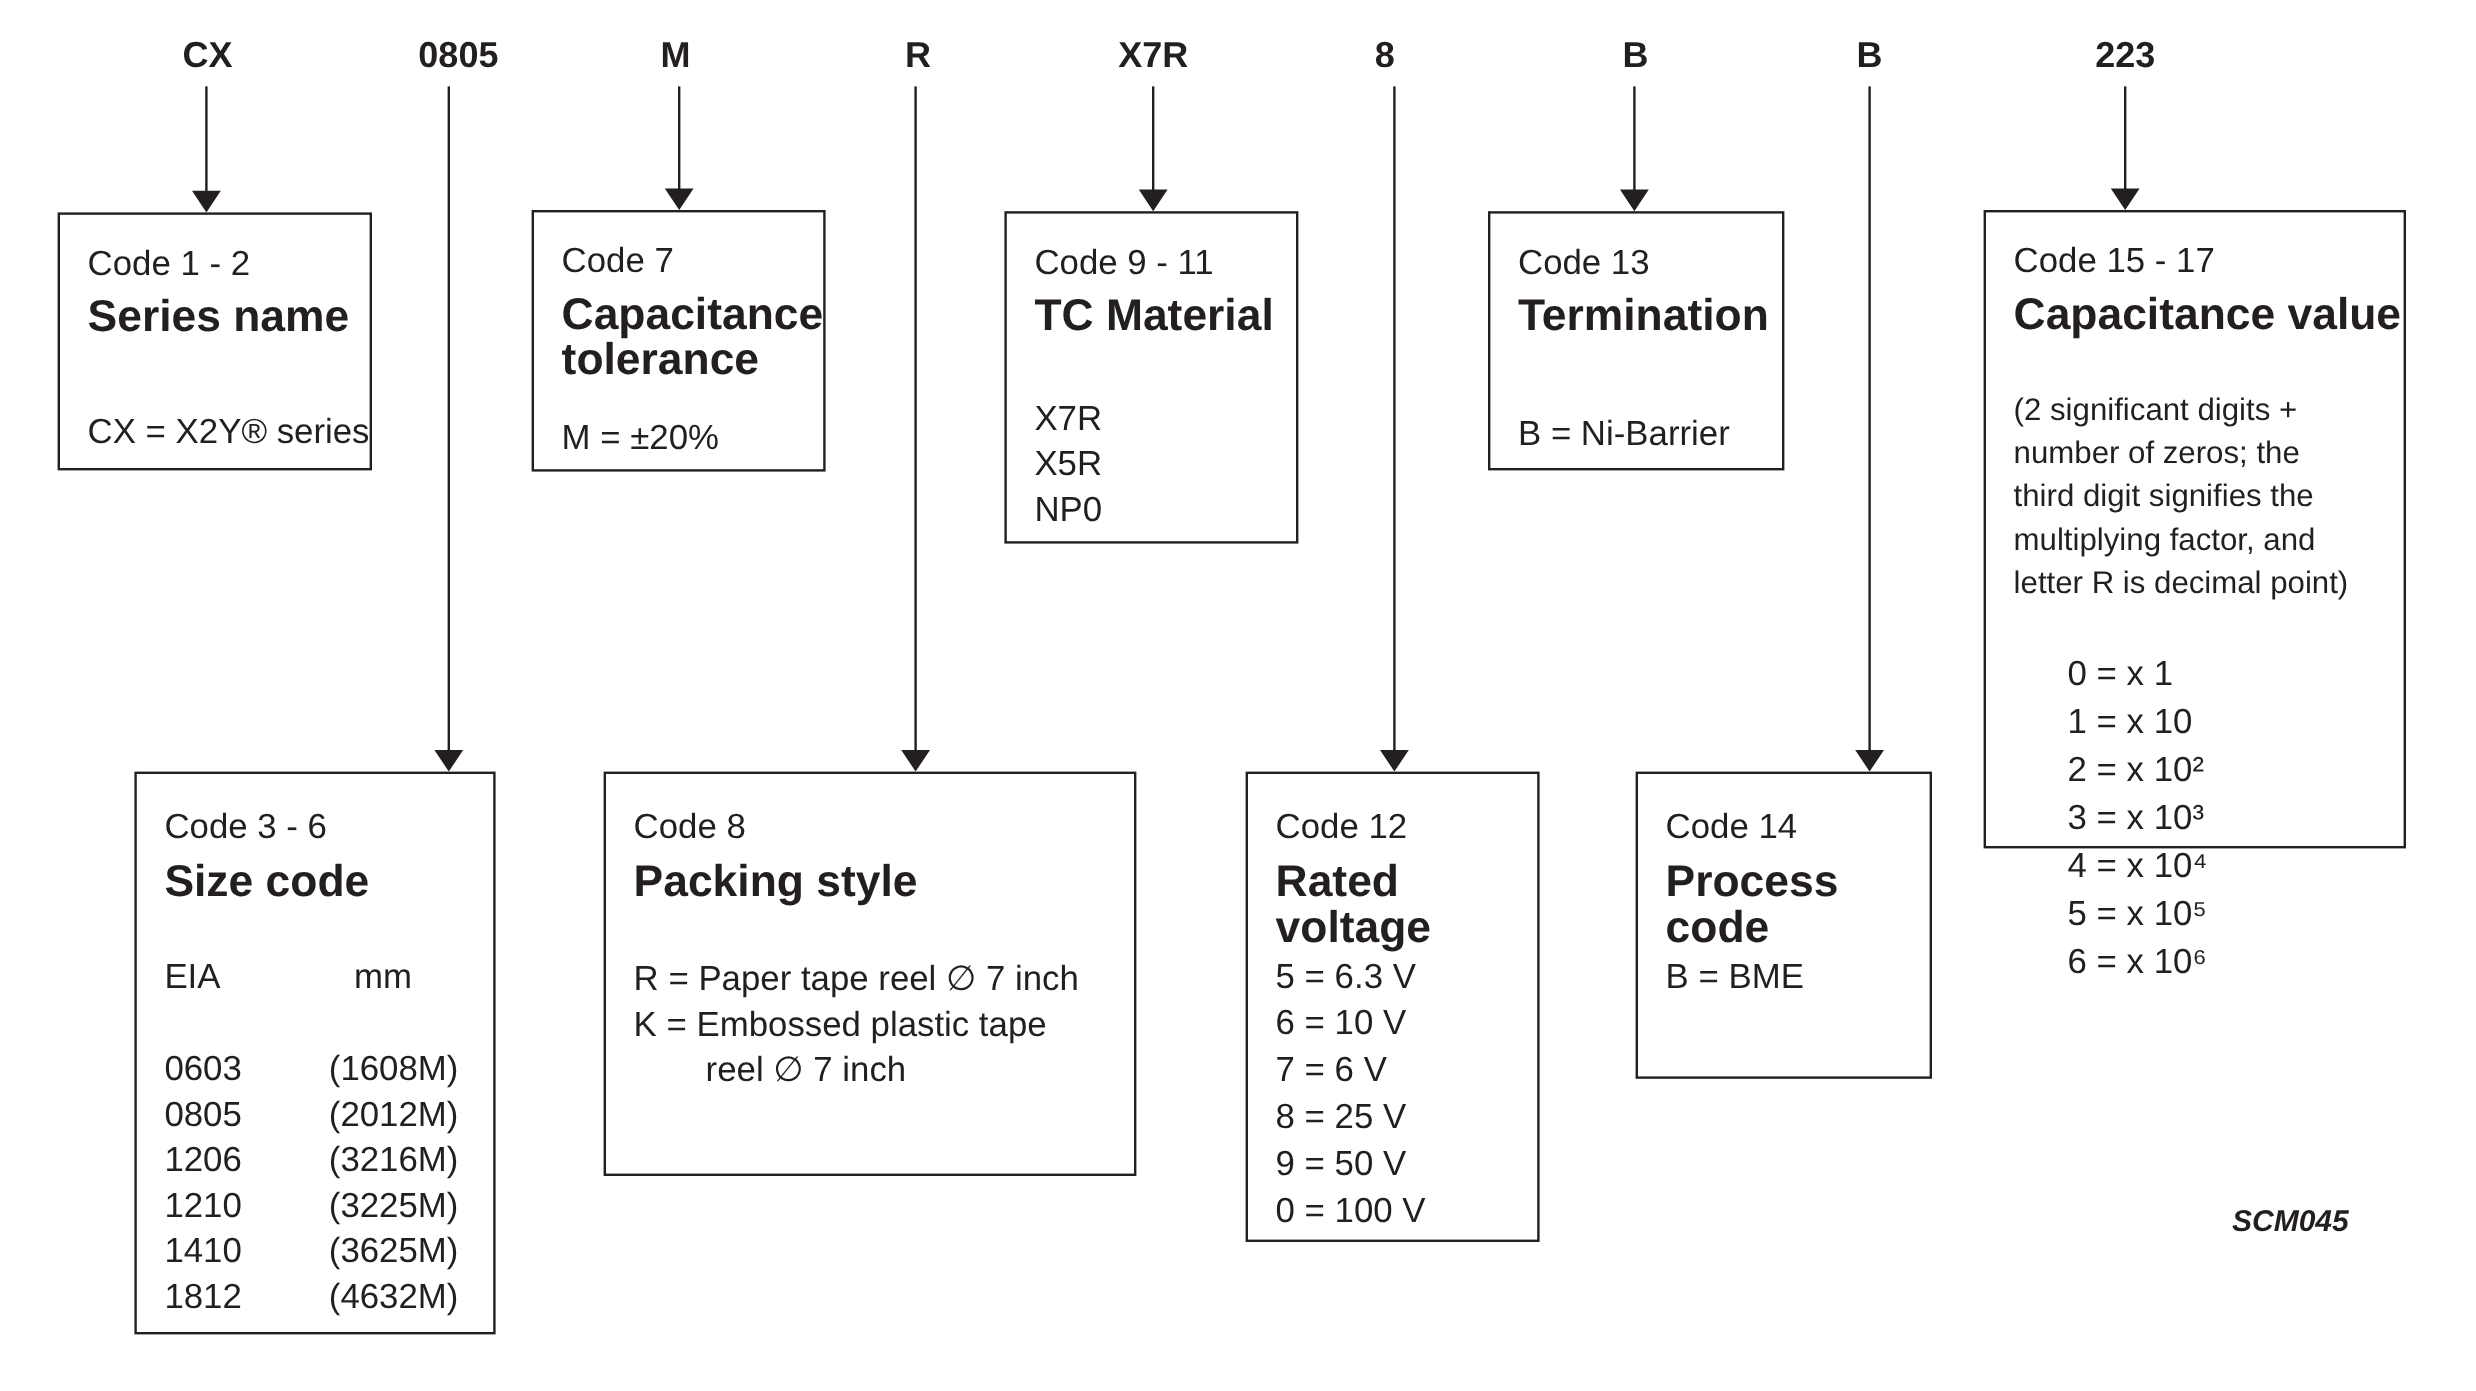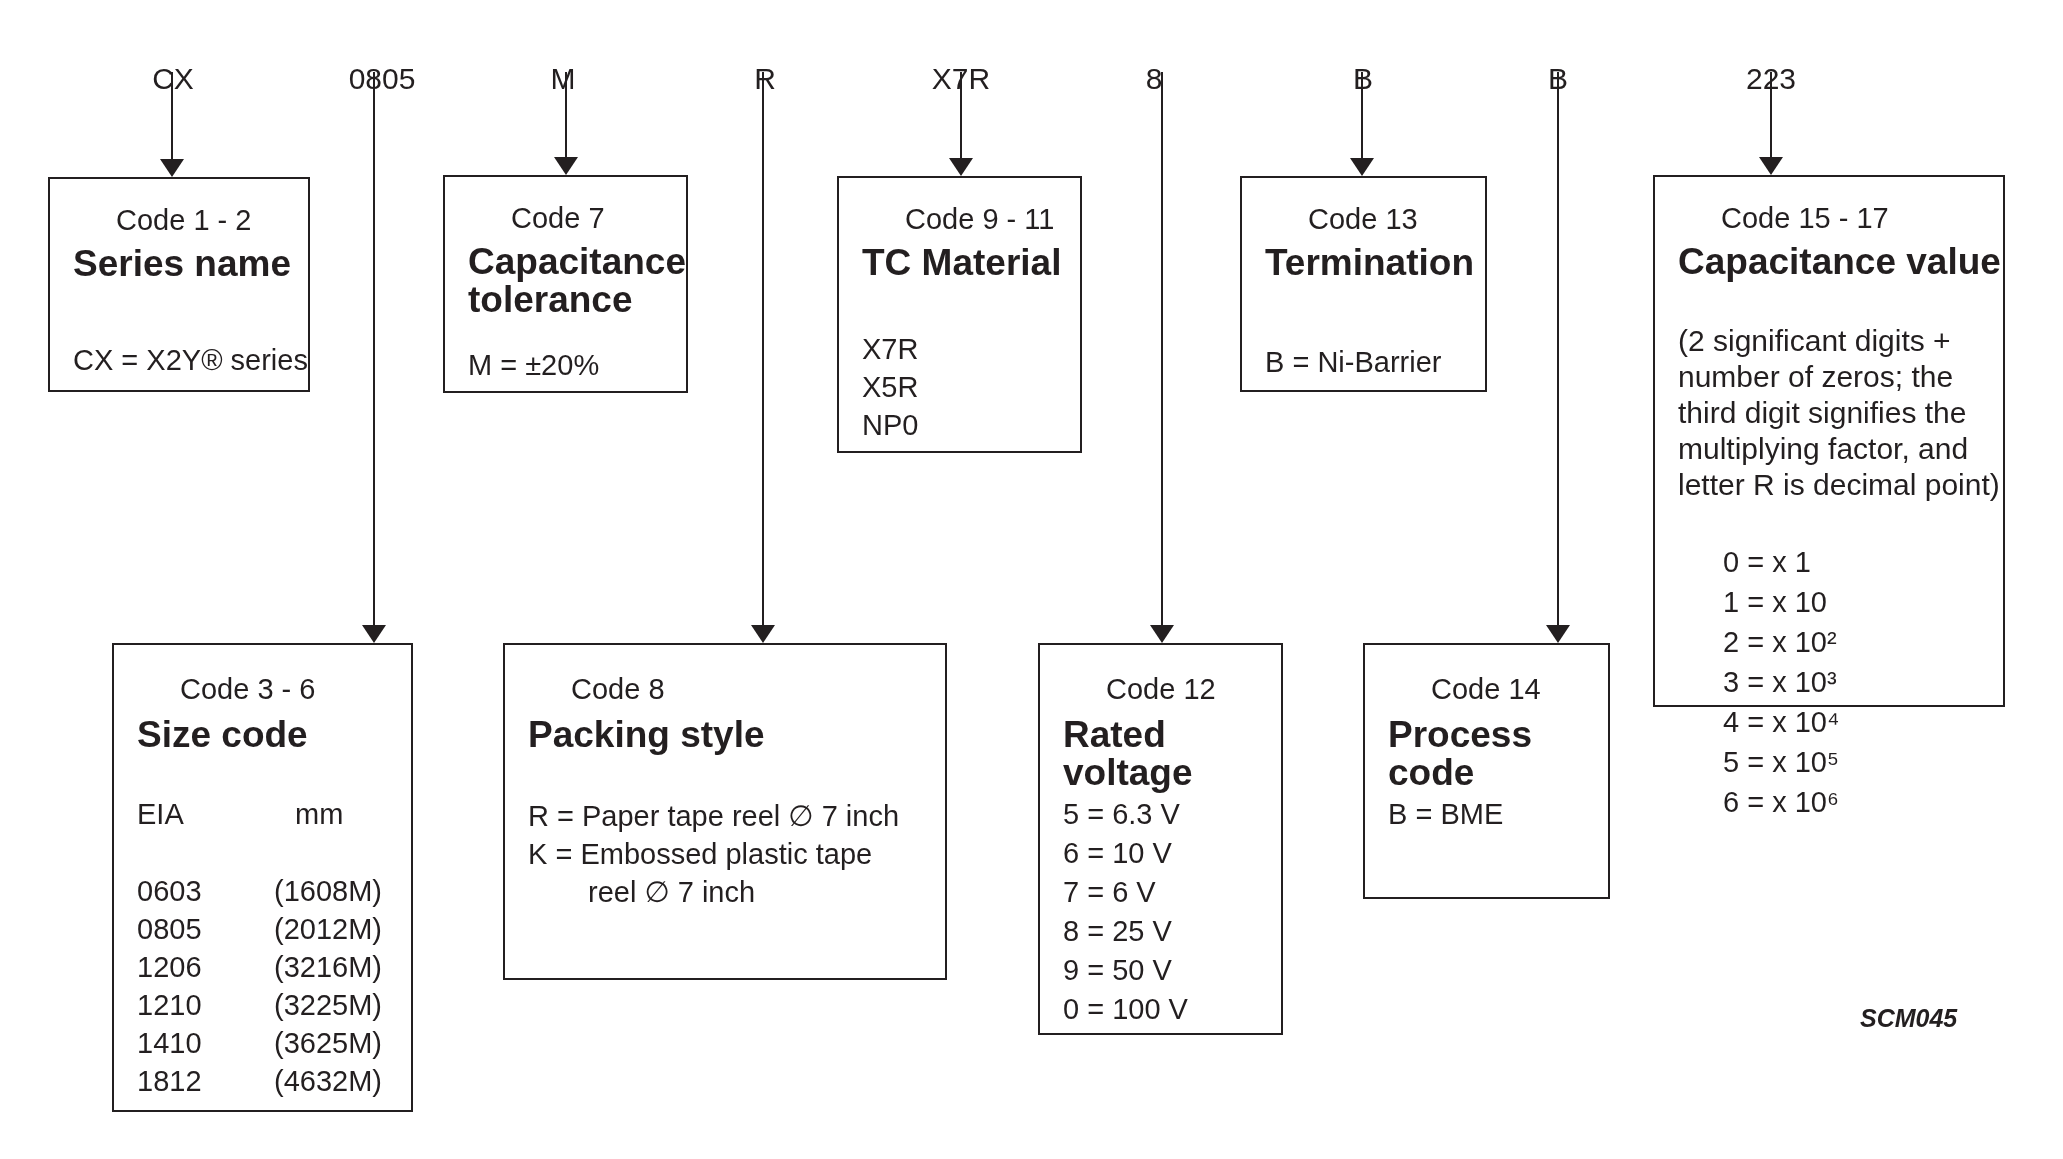--- a/index.html
+++ b/index.html
@@ -7,61 +7,60 @@
     position:relative;
     width:2063px;height:1159px;
     background:#ffffff;
     font-family:"Liberation Sans","DejaVu Sans",sans-serif;
     color:#231f20;
     overflow:hidden;
   }
   .toplabel{
     position:absolute;top:31px;
     transform:translateX(-50%);
-    font-size:30px;font-weight:400;line-height:32px;
+    font-size:30px;font-weight:700;line-height:32px;
     white-space:nowrap;
-    margin-top:32px;
   }
   .vline{
     position:absolute;width:2px;background:#231f20;
   }
   .arrowhead{
     position:absolute;width:0;height:0;
     border-left:12px solid transparent;
     border-right:12px solid transparent;
     border-top:18px solid #231f20;
   }
   .box{
     position:absolute;
     border:2.5px solid #231f20;
     background:#ffffff;
     box-sizing:border-box;
   }
   .box .code{
     position:absolute;left:23px;top:24px;
-    font-size:29px;line-height:34px;white-space:nowrap;margin-left:43px;
+    font-size:29px;line-height:34px;white-space:nowrap;
   }
   .box.row2 .code{top:27px;}
   .box .title{
     position:absolute;left:23px;top:66px;
     font-size:37px;font-weight:700;line-height:38px;
   }
   .box.row2 .title{top:71px;}
   .valueline{
     position:absolute;left:23px;
     font-size:29px;line-height:38px;white-space:nowrap;
   }
   .itemlist{
     position:absolute;left:23px;
     font-size:29px;white-space:nowrap;
   }
   .itemlist div{height:38px;line-height:38px;}
   .notelines{
     position:absolute;left:23px;
-    font-size:30px;white-space:nowrap;
+    font-size:26px;white-space:nowrap;
   }
   .notelines div{height:36px;line-height:36px;}
   .list40 div{height:40px;line-height:40px;margin-left:45px;}
   .list39 div{height:39px;line-height:39px;}
   .sizegrid .hdr .c1{display:inline-block;width:158px;}
   .sizegrid .r .c1{display:inline-block;width:137px;}
   .indent2{margin-left:60px;}
   .figid{
     position:absolute;left:1860px;top:1004px;width:155px;
     text-align:left;

